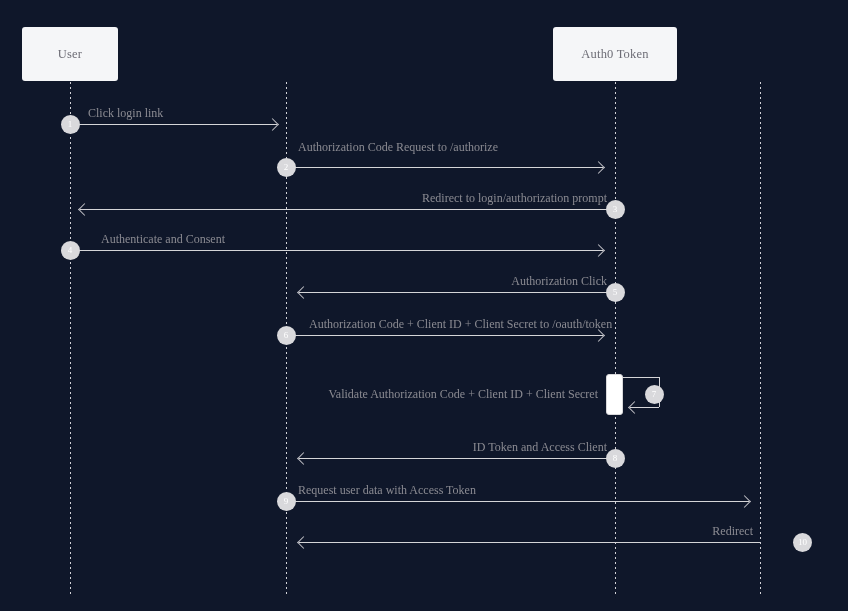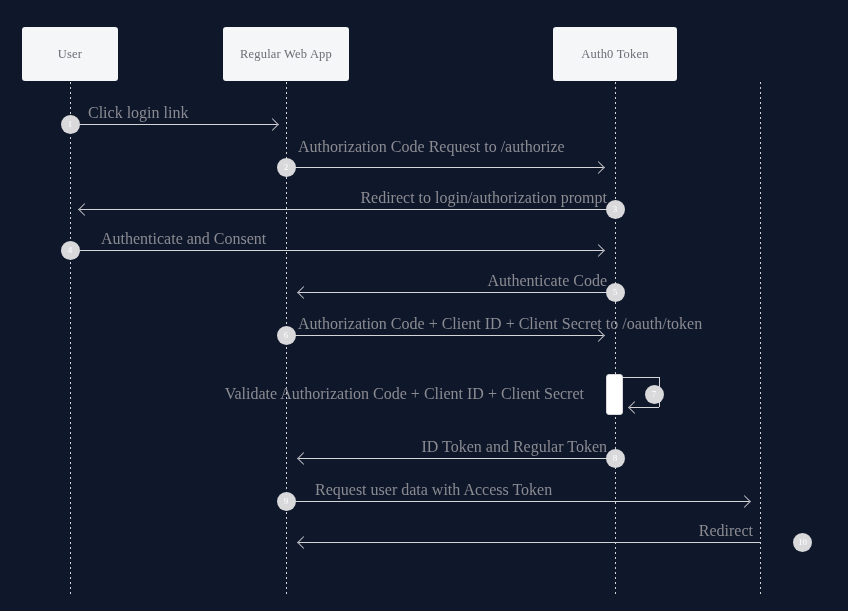--- a/index.html
+++ b/index.html
@@ -19,37 +19,34 @@
   .mline{position:absolute;height:1px;background:#d5d5d8;}
   .vline{position:absolute;width:1px;background:#d5d5d8;}
   .chev{position:absolute;width:8px;height:8px;border-top:1px solid #c3c3c8;border-right:1px solid #c3c3c8;}
   .chev.r{transform:rotate(45deg);}
   .chev.l{transform:rotate(225deg);}
   .step{
     position:absolute;width:19px;height:19px;border-radius:50%;background:#d9d9dc;
     color:#ffffff;font-size:9px;display:flex;align-items:center;justify-content:center;z-index:3;
   }
   .lbl{
-    position:absolute;color:#8b8b92;font-size:16px;line-height:14px;white-space:nowrap;z-index:2;
+    position:absolute;color:#8b8b92;font-size:12px;line-height:14px;white-space:nowrap;z-index:2;
   }
   .activation{
     position:absolute;left:606px;top:374px;width:17px;height:41px;background:#ffffff;
     border:1px solid #d8d8da;border-radius:3px;z-index:2;box-sizing:border-box;
   }
 </style>
 </head>
 <body>
 
 <div class="stage">
 
   <div class="actor" style="left:22px;width:96px;">
     <span>User</span>
-  </div>
-  <div class="actor" style="left:223px;width:126px;">
-    <span>Regular Web App</span>
   </div>
   <div class="actor" style="left:553px;width:124px;">
     <span>Auth0 Token</span>
   </div>
 
   <div class="lifeline" style="left:69.5px;"></div>
   <div class="lifeline" style="left:285.5px;"></div>
   <div class="lifeline" style="left:614.5px;"></div>
   <div class="lifeline" style="left:759.5px;"></div>
 
@@ -83,60 +80,60 @@
   <div>
     <div class="lbl" style="left:101px;top:232px;">Authenticate and Consent</div>
     <div class="mline" style="left:70px;top:249.5px;width:533px;"></div>
     <span class="chev r" style="left:594px;top:245.5px;"></span>
     <div class="step" style="left:60.5px;top:240.5px;">
         <span>4</span>
       </div>
   </div>
 
   <div>
-    <div class="lbl" style="right:241px;top:274px;">Authenticate Code</div>
+    <div class="lbl" style="right:241px;top:274px;">Authorization Click</div>
     <div class="mline" style="left:299px;top:291.5px;width:316px;"></div>
     <span class="chev l" style="left:299px;top:287.5px;"></span>
     <div class="step" style="left:605.5px;top:282.5px;">
         <span>5</span>
       </div>
   </div>
 
   <div>
-    <div class="lbl" style="left:298px;top:317px;">Authorization Code + Client ID + Client Secret to /oauth/token</div>
+    <div class="lbl" style="left:309px;top:317px;">Authorization Code + Client ID + Client Secret to /oauth/token</div>
     <div class="mline" style="left:286px;top:334.5px;width:317px;"></div>
     <span class="chev r" style="left:594px;top:330.5px;"></span>
     <div class="step" style="left:276.5px;top:325.5px;">
         <span>6</span>
       </div>
   </div>
 
   <div>
-    <div class="lbl" style="right:264px;top:387px;">Validate Authorization Code + Client ID + Client Secret</div>
+    <div class="lbl" style="right:250px;top:387px;">Validate Authorization Code + Client ID + Client Secret</div>
     <div class="activation"></div>
     <div class="mline" style="left:623px;top:377px;width:36px;"></div>
     <div class="vline" style="left:659px;top:377px;height:30px;"></div>
     <div class="mline" style="left:630px;top:407px;width:29px;"></div>
     <span class="chev l" style="left:630px;top:403px;"></span>
     <div class="step" style="left:644.5px;top:384.5px;">
         <span>7</span>
       </div>
   </div>
 
   <div>
-    <div class="lbl" style="right:241px;top:440px;">ID Token and Regular Token</div>
+    <div class="lbl" style="right:241px;top:440px;">ID Token and Access Client</div>
     <div class="mline" style="left:299px;top:457.5px;width:316px;"></div>
     <span class="chev l" style="left:299px;top:453.5px;"></span>
     <div class="step" style="left:605.5px;top:448.5px;">
         <span>8</span>
       </div>
   </div>
 
   <div>
-    <div class="lbl" style="left:315px;top:483px;">Request user data with Access Token</div>
+    <div class="lbl" style="left:298px;top:483px;">Request user data with Access Token</div>
     <div class="mline" style="left:286px;top:500.5px;width:463px;"></div>
     <span class="chev r" style="left:740px;top:496.5px;"></span>
     <div class="step" style="left:276.5px;top:491.5px;">
         <span>9</span>
       </div>
   </div>
 
   <div>
     <div class="lbl" style="right:95px;top:524px;">Redirect</div>
     <div class="mline" style="left:299px;top:541.5px;width:461px;"></div>

